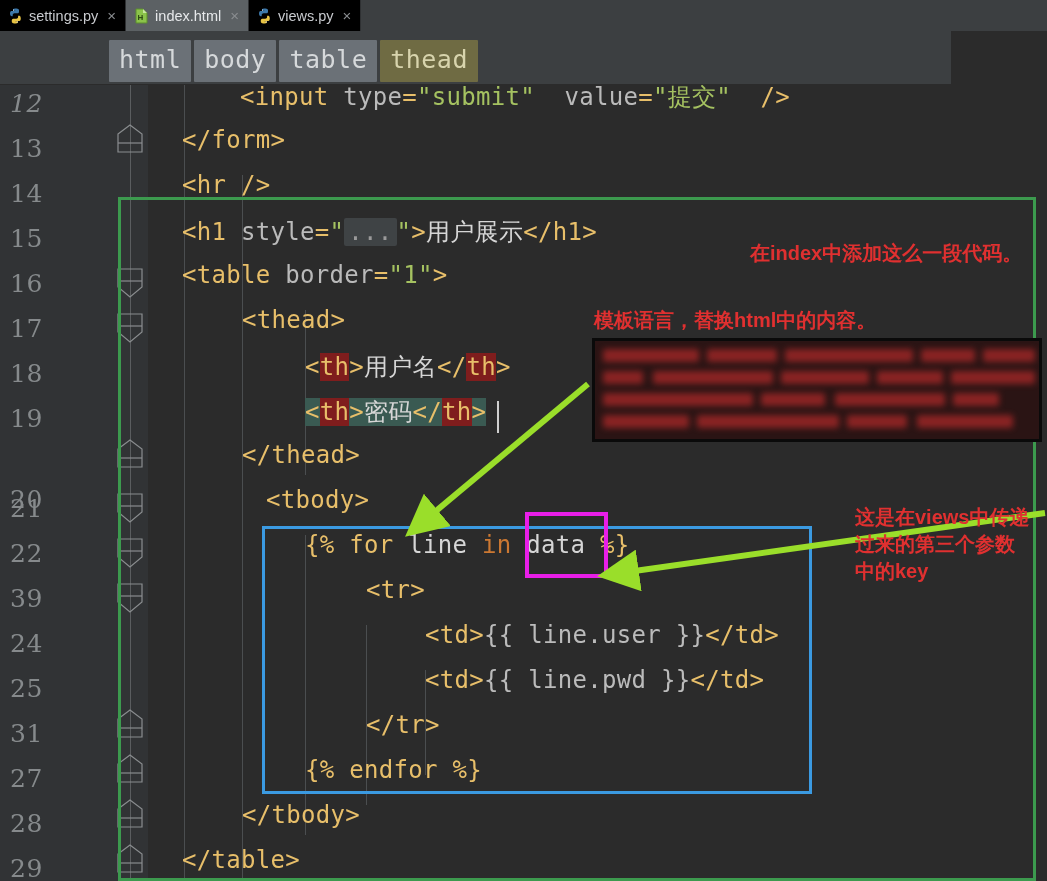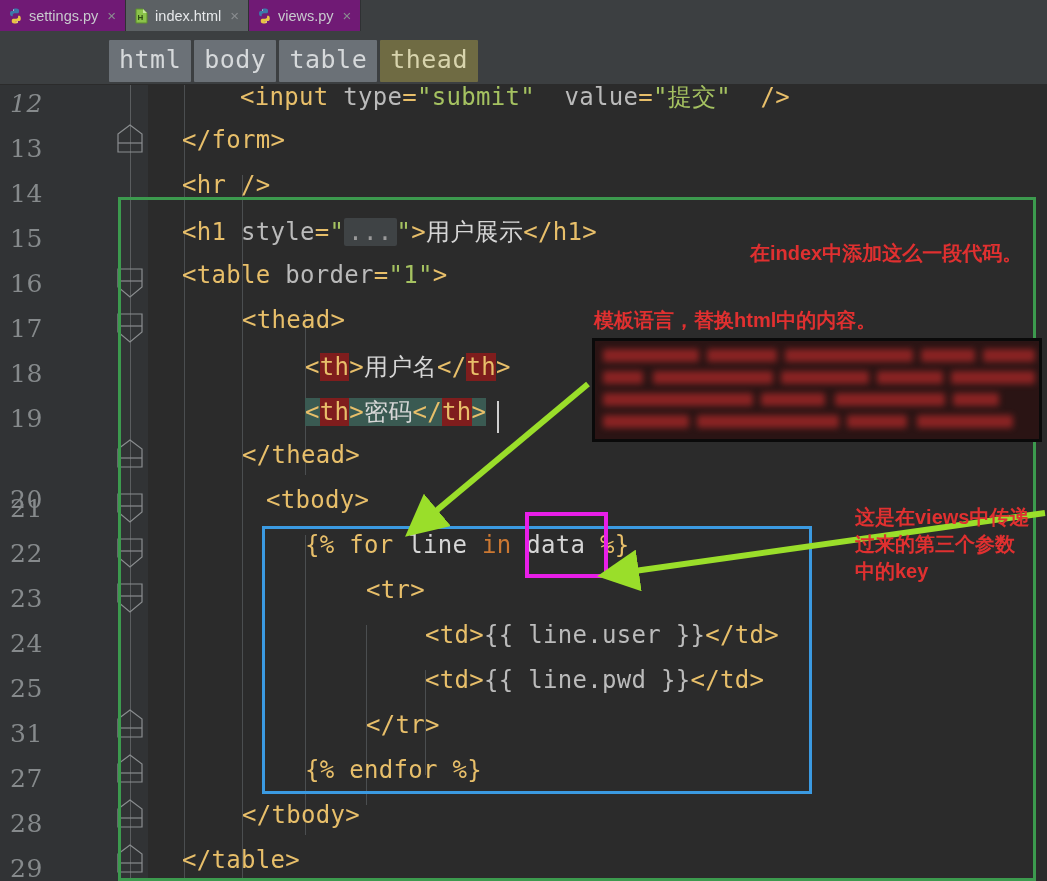--- a/index.html
+++ b/index.html
@@ -14,39 +14,39 @@
   
   .tabbar{
     position:absolute;left:0;top:0;width:1047px;height:31px;
     background:#3c3f41;border-bottom:1px solid #2b2b2b;
     display:flex;align-items:stretch;
   }
   .tab{
     display:flex;align-items:center;gap:6px;
     padding:0 9px 0 8px;height:31px;
     font-family:"Liberation Sans", sans-serif;font-size:14.5px;
-    color:#c8cace;background:#701a75;
+    color:#c8cace;background:#000000;
     border-right:1px solid #2f3133;
     box-sizing:border-box;
   }
   .tab.active{background:#5c6164;color:#e6e8ea;}
   .tab .tablabel{white-space:nowrap;}
   .tab .tabclose{
     color:#8a8d90;font-size:15px;line-height:1;margin-left:3px;
     font-family:"Liberation Sans", sans-serif;
   }
   .tabfill{flex:1;background:#3c3f41;}
 
   
   .ficon{width:15px;height:16px;position:relative;flex:none;}
   .ficon svg{display:block;}
 
   
   .crumbbar{
-    position:absolute;left:0;top:31px;width:1047px;height:54px;
+    position:absolute;left:0;top:31px;width:951px;height:54px;
     background:#3c3f41;border-bottom:1px solid #2b2b2b;
     box-sizing:border-box;
   }
   .crumbs{
     position:absolute;left:109px;top:9px;display:flex;gap:3px;align-items:flex-start;
   }
   .crumb{
     background:#6b7177;color:#d6d9db;
     font-family:"DejaVu Sans Mono", monospace;
     font-size:25px;line-height:1;
@@ -225,21 +225,21 @@
     <div class="lnum" style="top:49px;">13</div>
     <div class="lnum" style="top:94px;">14</div>
     <div class="lnum" style="top:139px;">15</div>
     <div class="lnum" style="top:184px;">16</div>
     <div class="lnum" style="top:229px;">17</div>
     <div class="lnum" style="top:274px;">18</div>
     <div class="lnum" style="top:319px;">19</div>
     <div class="lnum" style="top:364px;margin-top:36px;">20</div>
     <div class="lnum" style="top:409px;">21</div>
     <div class="lnum" style="top:454px;">22</div>
-    <div class="lnum" style="top:499px;">23</div>
+    <div class="lnum" style="top:499px;">39</div>
     <div class="lnum" style="top:544px;">24</div>
     <div class="lnum" style="top:589px;">25</div>
     <div class="lnum" style="top:634px;">31</div>
     <div class="lnum" style="top:679px;">27</div>
     <div class="lnum" style="top:724px;">28</div>
     <div class="lnum" style="top:769px;">29</div>
 
     <svg class="ov" style="left:0;top:0;width:148px;height:796px;">
       <g stroke="#8a8d8f" fill="none" stroke-width="1.2">
 

